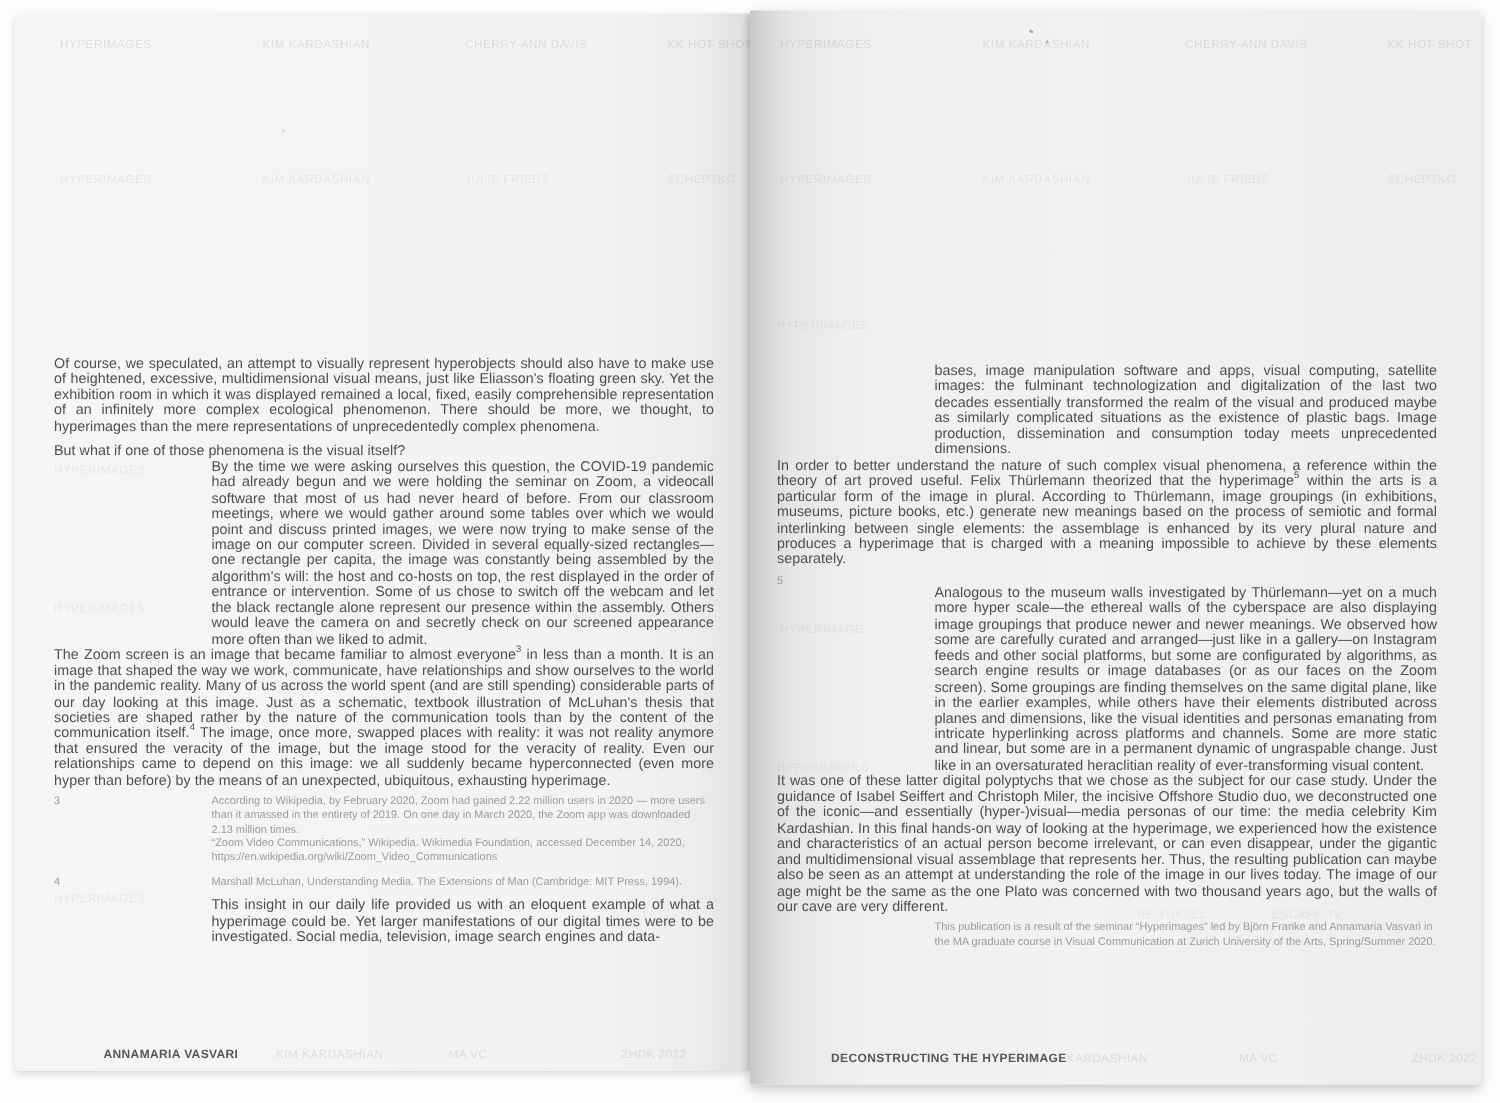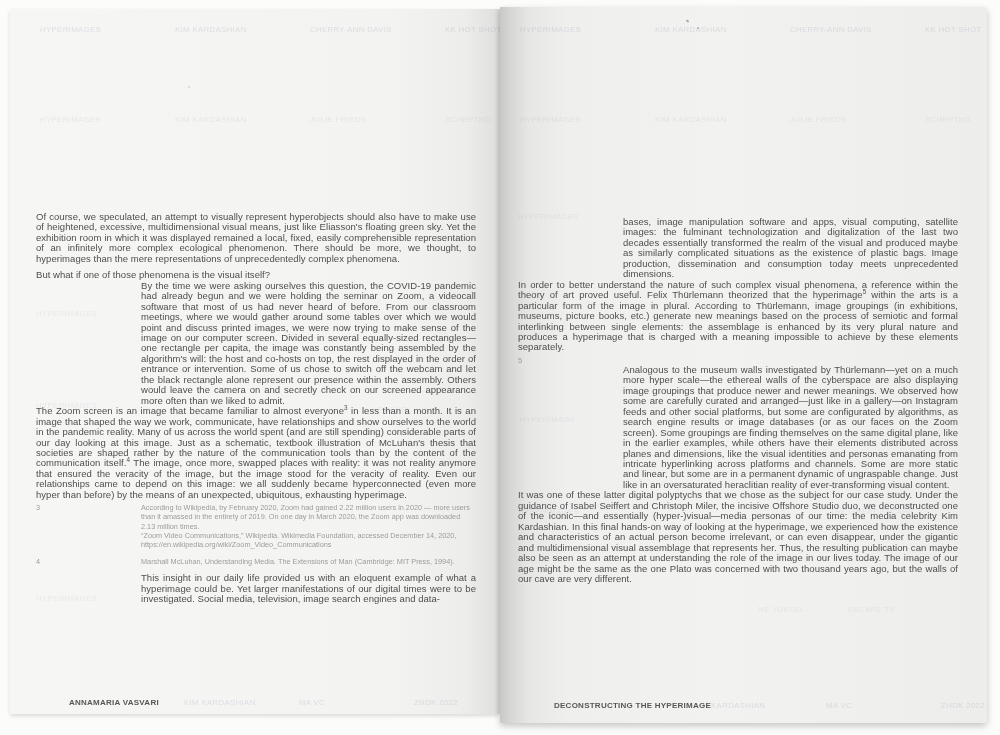--- a/index.html
+++ b/index.html
@@ -18,21 +18,21 @@
     border-radius:3px 1px 1px 3px;
     background:linear-gradient(to right,#f6f6f5 0%,#f3f3f2 78%,#ededec 93%,#e0e0df 99%,#d3d3d2 100%);
     box-shadow:0 2px 4px rgba(0,0,0,0.14);
   }
   .page-right {
     left:500px; top:7px; width:487px; height:716px;
     border-radius:1px 3px 3px 1px;
     background:linear-gradient(to right,#c8c8c7 0%,#d6d6d5 2%,#e7e7e6 6%,#efefee 14%,#f2f2f1 45%,#ededec 100%);
     box-shadow:0 3px 7px rgba(0,0,0,0.22);
   }
-  .body-col { position:absolute; }
+  .body-col { position:absolute;margin-top:26px; }
   .body-left { left:26px; top:203px; width:440px; }
   .body-right { left:18px; top:210px; width:440px; }
 
   .para {
     margin:0;
     font-size:9.5px; line-height:10.45px;
     text-align:justify; text-justify:inter-word;
     color:#4e4e4e; letter-spacing:0.04px;
     hyphens:auto; -webkit-hyphens:auto;
   }
@@ -147,20 +147,25 @@
       <p class="para indent"><span>bases, image manipulation software and apps, visual computing, satellite images: the fulminant technologization and digitalization of the last two decades essentially transformed the realm of the visual and produced maybe as similarly complicated situations as the existence of plastic bags. Image production, dissemination and consumption today meets unprecedented dimensions.</span></p>
       <p class="para"><span>In order to better understand the nature of such complex visual phenomena, a reference within the theory of art proved useful. Felix Thürlemann theorized that the hyperimage</span><sup>5</sup><span> within the arts is a particular form of the image in plural. According to Thürlemann, image groupings (in exhibitions, museums, picture books, etc.) generate new meanings based on the process of semiotic and formal interlinking between single elements: the assemblage is enhanced by its very plural nature and produces a hyperimage that is charged with a meaning impossible to achieve by these elements separately.</span></p>
       <div style="height: 3px;"></div>
       <div class="footnote">
         <span class="fn-num">5</span>
       </div>
       <div style="height: 9px;"></div>
       <p class="para indent"><span>Analogous to the museum walls investigated by Thürlemann—yet on a much more </span><span class="it">hyper</span><span> scale—the ethereal walls of the cyberspace are also displaying image groupings that produce newer and newer meanings. We observed how some are carefully curated and arranged—just like in a gallery—on Instagram feeds and other social platforms, but some are configurated by algorithms, as search engine results or image databases (or as our faces on the Zoom screen). Some groupings are finding themselves on the same digital plane, like in the earlier examples, while others have their elements distributed across planes and dimensions, like the visual identities and personas emanating from intricate hyperlinking across platforms and channels. Some are more static and linear, but some are in a permanent dynamic of ungraspable change. Just like in an oversaturated heraclitian reality of ever-transforming visual content.</span></p>
       <p class="para"><span>It was one of these latter digital polyptychs that we chose as the subject for our case study. Under the guidance of Isabel Seiffert and Christoph Miler, the incisive Offshore Studio duo, we deconstructed one of the iconic—and essentially (hyper-)visual—media personas of our time: the media celebrity Kim Kardashian. In this final hands-on way of looking at the hyperimage, we experienced how the existence and characteristics of an actual person become irrelevant, or can even disappear, under the gigantic and multidimensional visual assemblage that represents her. Thus, the resulting publication can maybe also be seen as an attempt at understanding the role of the image in our lives today. The image of our age might be the same as the one Plato was concerned with two thousand years ago, but the walls of our cave are very different.</span></p>
       <div style="height: 3px;"></div>
+      <div class="footnote">
+        <div class="fn-text">
+          <div><span>This publication is a result of the seminar “Hyperimages” led by Björn Franke and Annamaria Vasvari in the MA graduate course in Visual Communication at Zurich University of the Arts, Spring/Summer 2020.</span></div>
+        </div>
+      </div>
     </div>
   <div></div>
   <div class="footer footer-right">
     <span class="footer-primary">DECONSTRUCTING THE HYPERIMAGE</span>
 
   <span class="ghost-item">KARDASHIAN</span>
       <span class="ghost-item">MA VC</span>
       <span class="ghost-item">ZHDK 2022</span>
     </div>
 <span class="margin-ghost" style="left: 18px; top: 205px;">HYPERIMAGES</span>

